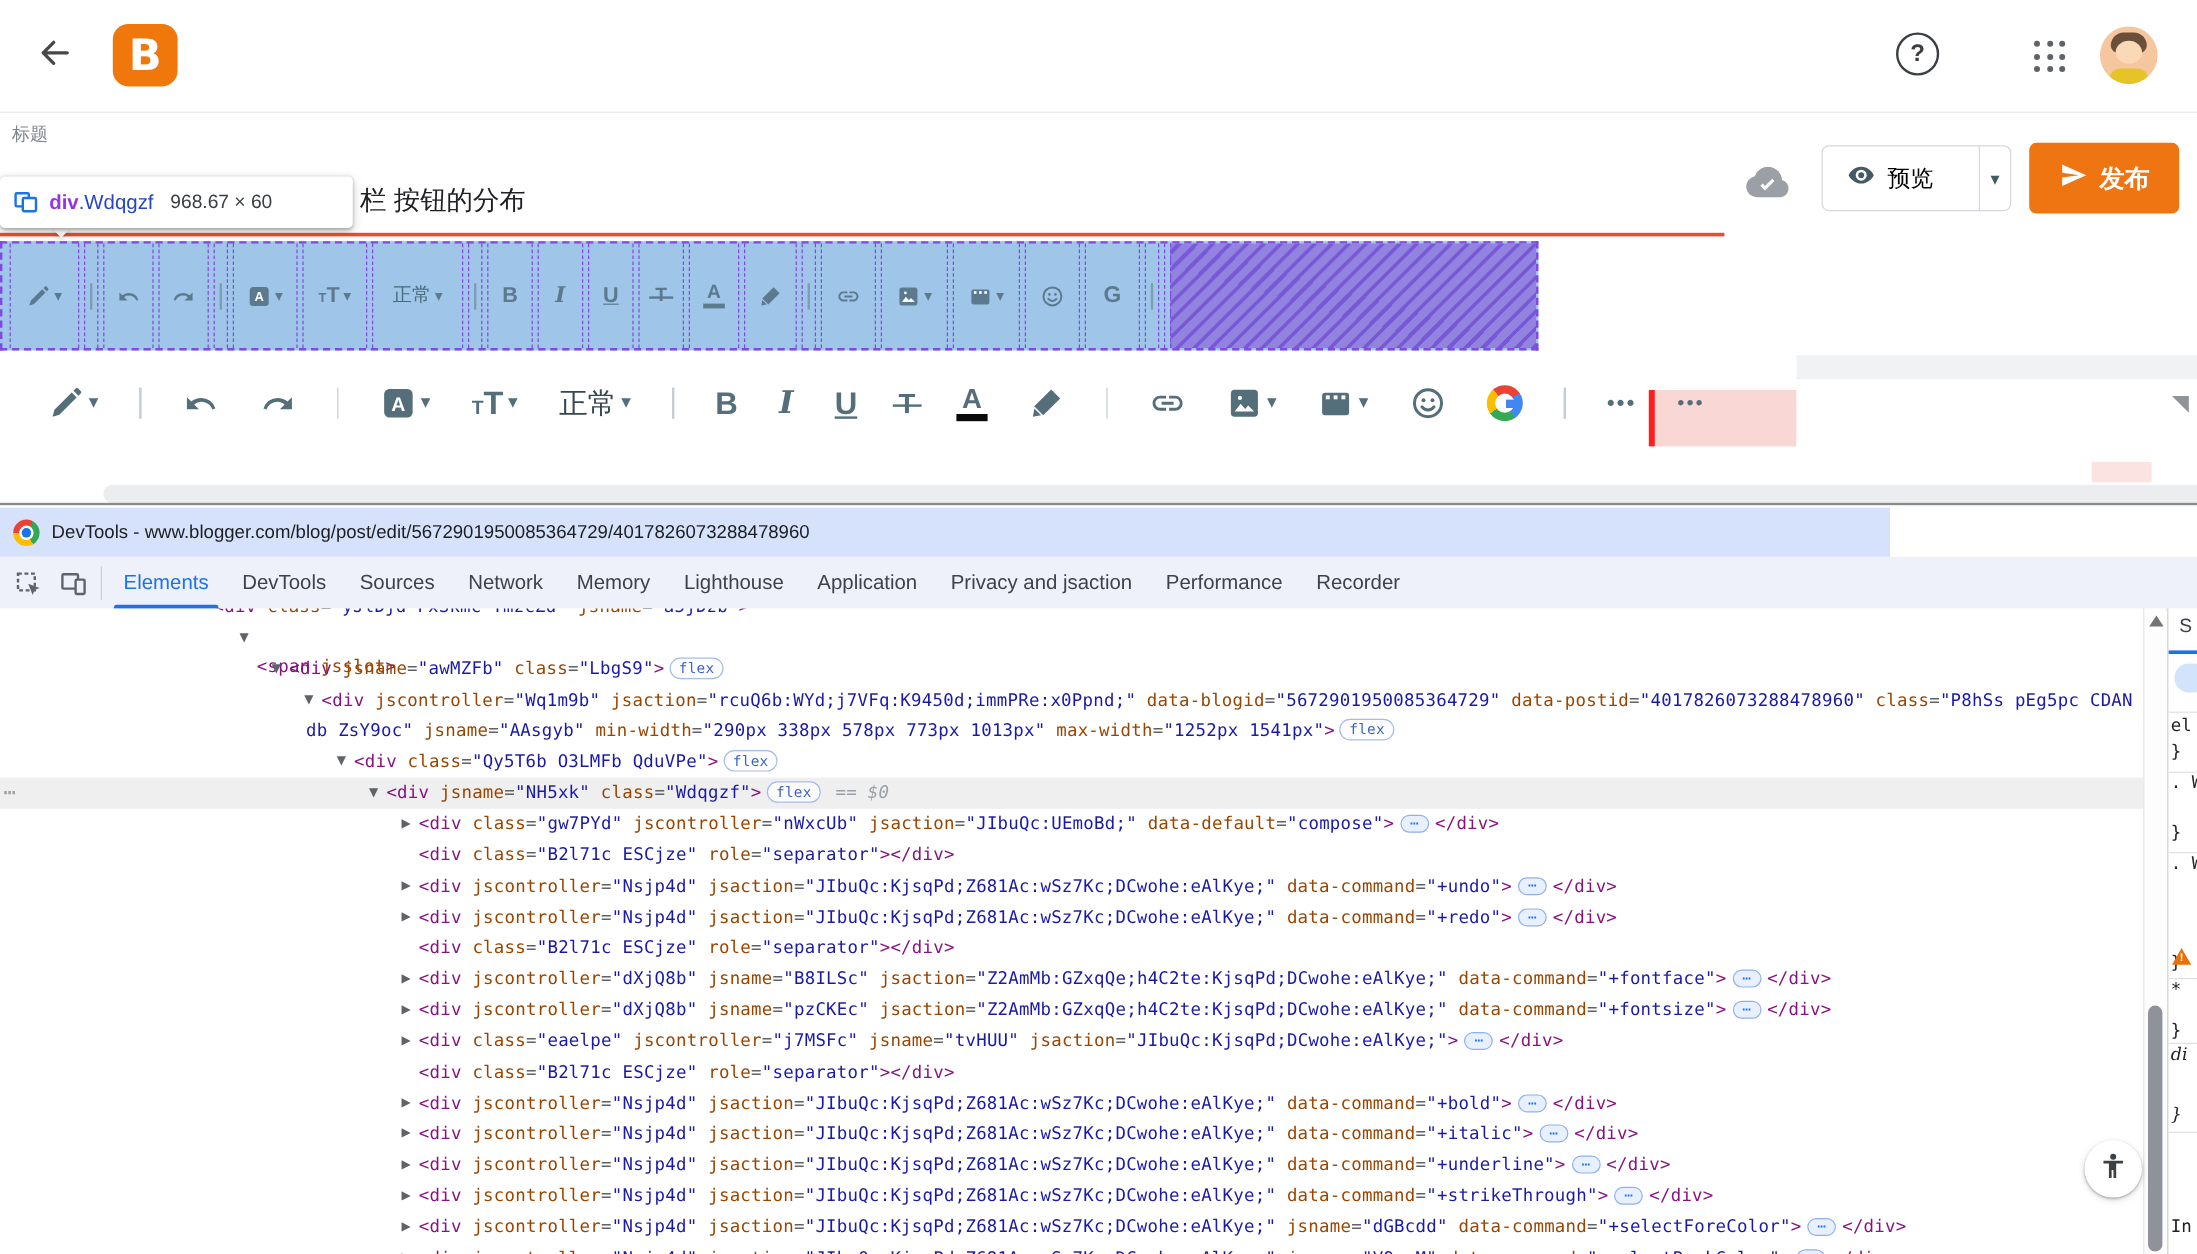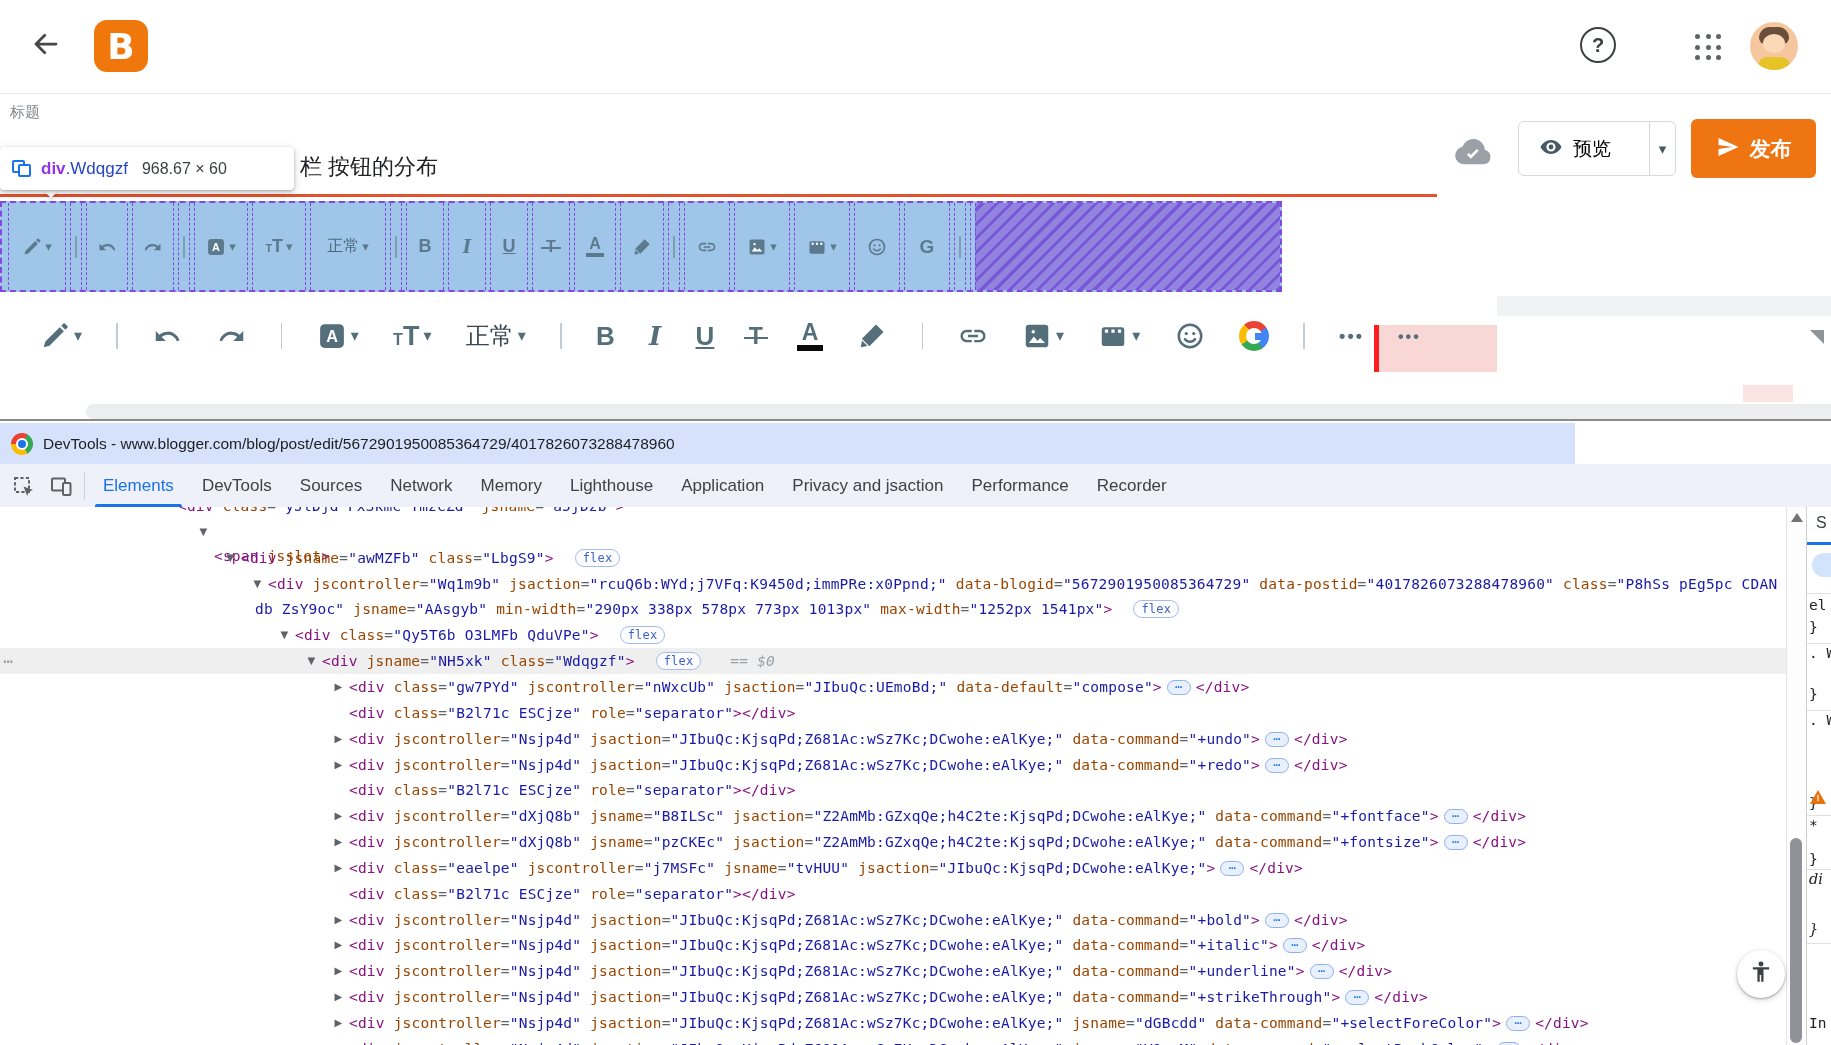--- a/index.html
+++ b/index.html
@@ -121,21 +121,21 @@
        font-family:"DejaVu Sans Mono",monospace;font-size:14.5px;letter-spacing:0.2px;}
   .hoverband{position:absolute;left:0;width:1786px;height:26px;background:#efefef;}
   .tree-line{position:absolute;white-space:nowrap;line-height:26px;height:26px;color:#202124;}
   .tree-arrow{position:absolute;width:15px;line-height:26px;height:26px;font-size:10px;color:#5f6368;text-align:center;
        font-family:"DejaVu Sans",sans-serif;}
   .gutter-dots{position:absolute;left:3px;color:#9aa0a6;font-size:17px;line-height:26px;}
   .tk-t{color:#881280;}
   .tk-a{color:#994500;}
   .tk-e{color:#5f6368;}
   .tk-v{color:#1a1aa6;}
-  .badge-flex{display:inline-block;margin:0 21px;padding:0 7px;border:1px solid #a5bce8;border-radius:9px;
+  .badge-flex{display:inline-block;margin:0 4px;padding:0 7px;border:1px solid #a5bce8;border-radius:9px;
        background:#fdfdff;color:#3e64c8;font-size:12px;line-height:16px;vertical-align:1px;}
   .badge-ell{display:inline-block;margin:0 5px;width:24px;height:15px;border:1.5px solid #8fb0ee;border-radius:9px;
        background:#e8f0fe;color:#1a73e8;font-size:12px;line-height:13px;text-align:center;vertical-align:1px;box-sizing:border-box;}
   .eq-dollar{color:#9aa0a6;font-style:italic;margin-left:8px;}
 
   
   .dt-scroll{left:1786px;top:86px;width:19px;height:540px;background:#fdfdfd;border-left:1px solid #e4e4e4;box-sizing:border-box;}
   .scroll-up{position:absolute;left:4px;top:6px;width:0;height:0;border-left:6px solid transparent;border-right:6px solid transparent;border-bottom:9px solid #747474;}
   .scroll-thumb{position:absolute;left:3px;top:331px;width:12px;height:205px;background:#8f9399;border-radius:6px;}
   .styles-sliver{left:1806px;top:86px;width:25px;height:540px;background:#fff;border-left:1px solid #d0d0d0;box-sizing:border-box;overflow:hidden;

